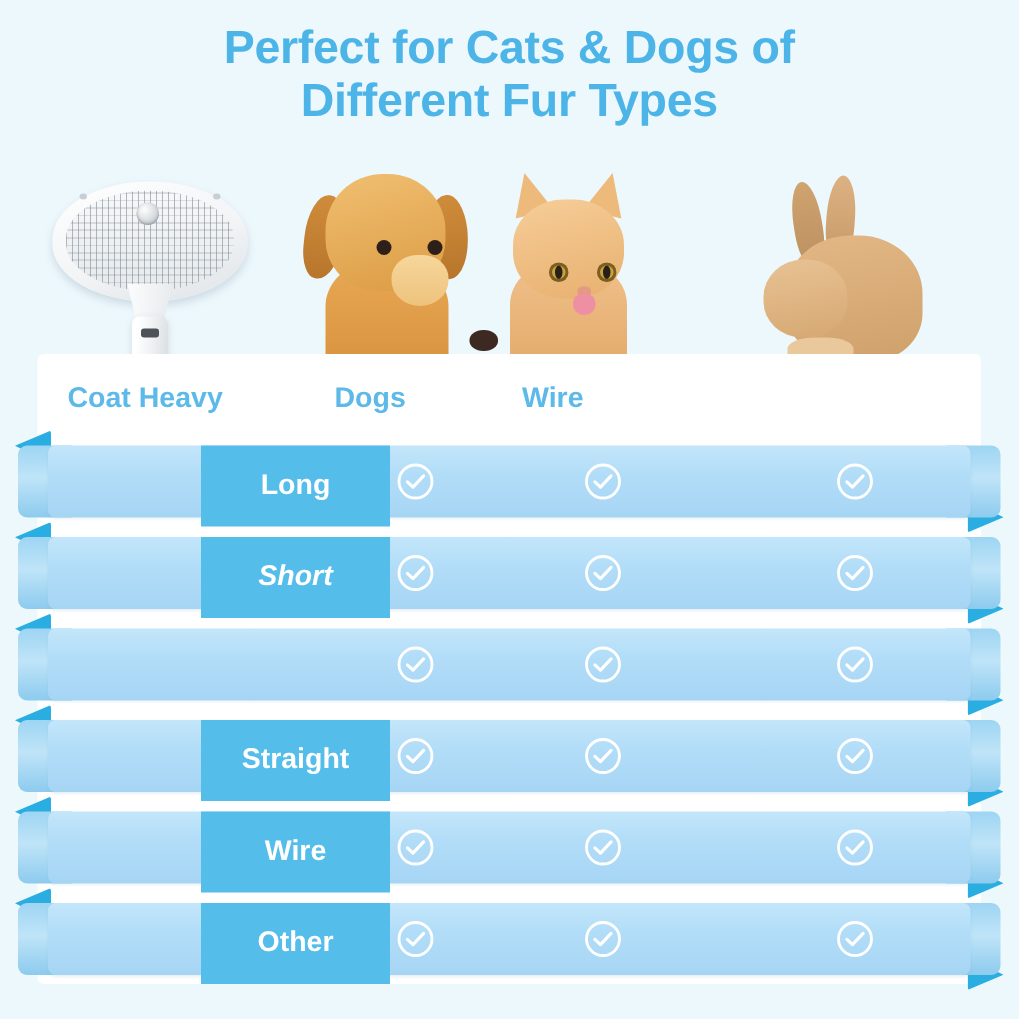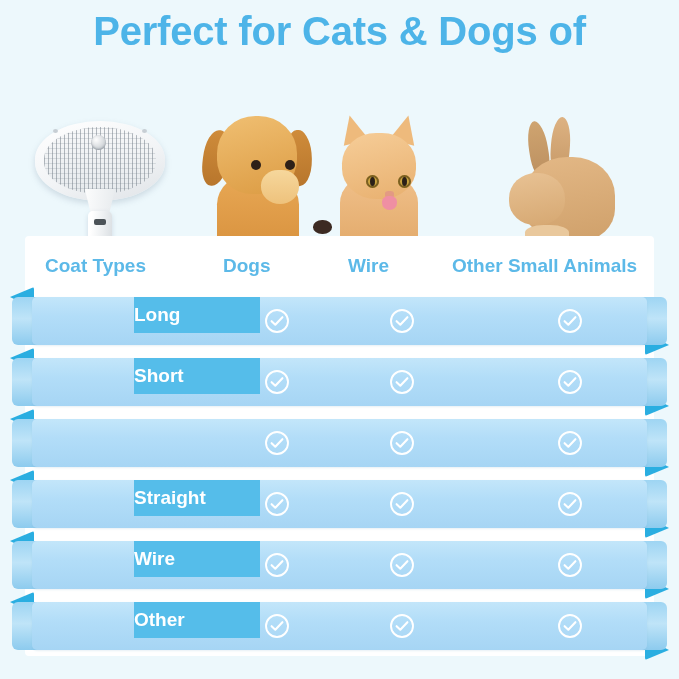--- a/index.html
+++ b/index.html
@@ -11,21 +11,21 @@
     position:relative;
   }
 
   
   .title-wrap{
     position:absolute;left:0;top:14px;width:679px;
     text-align:center;
   }
   .title-line{
     color:#4db4e8;
-    font-size:40px;
+    font-size:31px;
     font-weight:bold;
     letter-spacing:-0.2px;
     line-height:35px;
     white-space:nowrap;
   }
 
   
   .hero{
     position:absolute;left:0;top:95px;width:679px;height:150px;
   }
@@ -234,41 +234,42 @@
   }
 
   .band{
     position:absolute;left:32px;top:0;width:615px;height:48px;
     background:linear-gradient(180deg,#c3e6fa 0%,#b2ddf8 40%,#a6d5f4 100%);
     border-radius:5px;
     box-shadow:0 1px 2px rgba(120,170,200,.18);
   }
 
   .rlabel{
-    position:absolute;left:102px;top:0;width:126px;height:36px;
+    position:absolute;left:102px;top:0;width:126px;height:54px;
     background:#55bdea;
-    display:flex;align-items:center;
+    display:flex;align-items:center;justify-content:center;
   }
   .rlabel span{
     color:#ffffff;font-size:19px;font-weight:bold;white-space:nowrap;
   }
 
   .chk{
     position:absolute;top:11px;width:26px;height:26px;
   }
   .chk.c1{left:232px;}
   .chk.c2{left:357px;}
   .chk.c3{left:525px;}
   .chk svg{display:block;width:26px;height:26px;}
 </style>
 </head>
 <body>
 
 <div class="title-wrap">
   <div class="title-line">Perfect for Cats &amp; Dogs of</div>
+  <div class="title-line">Different Fur Types</div>
 </div>
 
 <div class="hero">
 
   <div class="hero-item brush">
     <div class="brush-head">
       <div class="brush-pad"></div>
       <div class="brush-screw l"></div>
       <div class="brush-screw r"></div>
       <div class="brush-btn"></div>
@@ -313,24 +314,23 @@
       <div class="rab-nose"></div>
     </div>
     <div class="rab-foot"></div>
   </div>
 
 </div>
 
 <div class="card"></div>
 
 <div class="thead">
-  <div class="th c0">Coat Types</div>
+  <div class="th c0">Coat Heavy</div>
   <div class="th c1">Dogs</div>
   <div class="th c2">Wire</div>
-  <div class="th c3">Other Small Animals</div>
 </div>
 
 <div class="rows" id="rows">
     <div class="rrow" style="top: 0px;">
       <div class="tail left"></div>
       <div class="tail right"></div>
       <div class="fold left"></div>
       <div class="fold right"></div>
       <div class="band">
         <div class="rlabel">
@@ -349,21 +349,21 @@
           </svg>
         </div>
         <div class="chk c3">
           <svg viewBox="0 0 26 26" xmlns="http://www.w3.org/2000/svg">
             <circle cx="13" cy="13" r="11" fill="none" stroke="#ffffff" stroke-width="1.9"></circle>
             <path d="M7.6 13.2 L11.3 16.7 L18.4 9.2" fill="none" stroke="#ffffff" stroke-width="2.1" stroke-linecap="round" stroke-linejoin="round"></path>
           </svg>
         </div>
       </div>
     </div>
-    <div class="rrow" style="top: 61px;">
+    <div class="rrow" style="top: 61px; font-style: italic;">
       <div class="tail left"></div>
       <div class="tail right"></div>
       <div class="fold left"></div>
       <div class="fold right"></div>
       <div class="band">
         <div class="rlabel">
           <span>Short</span>
         </div>
         <div class="chk c1">
           <svg viewBox="0 0 26 26" xmlns="http://www.w3.org/2000/svg">

